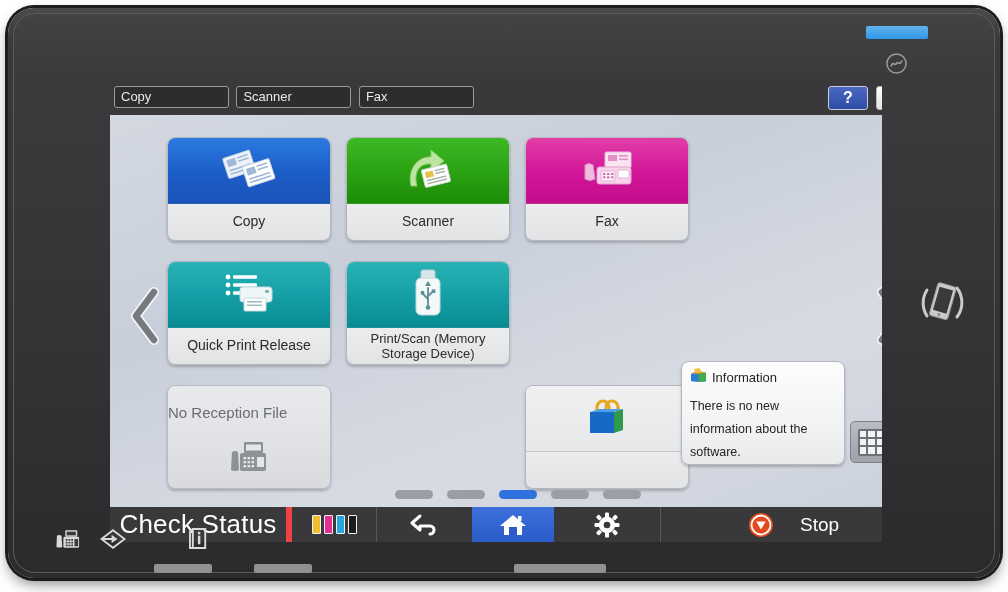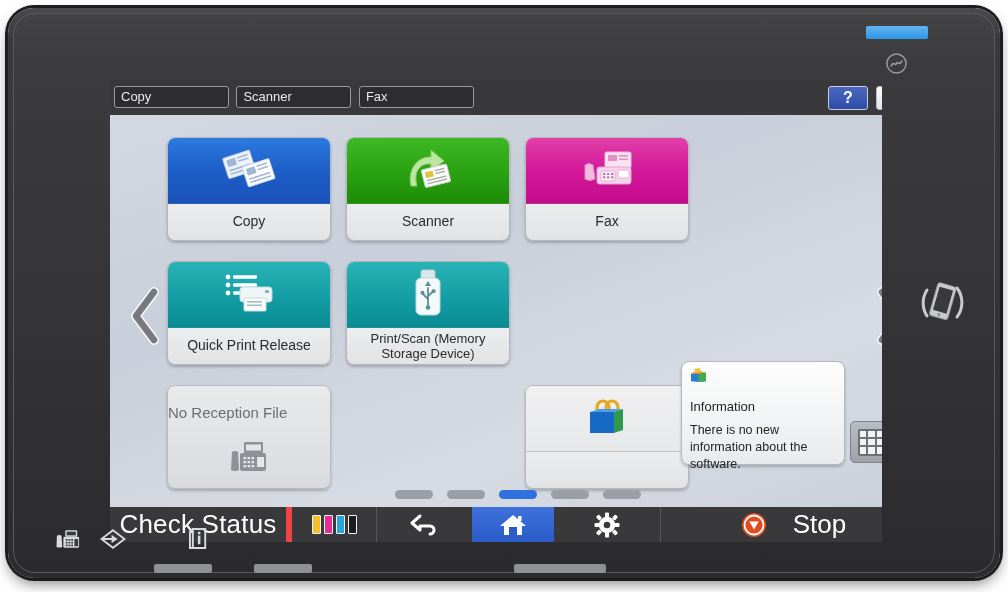--- a/index.html
+++ b/index.html
@@ -173,25 +173,25 @@
   
   #info-widget {
     position: absolute; left: 571px; top: 246px;
     width: 164px; height: 104px;
     border-radius: 8px;
     background: linear-gradient(180deg,#fdfdfd 0%,#f2f3f4 60%,#e9eaec 100%);
     border: 1px solid #b4b7bd;
     box-shadow: 0 2px 3px rgba(0,0,0,.22);
     padding: 6px 8px;
   }
-  #info-title-row { display: flex; gap: 12px; flex-direction: column; }
+  #info-title-row { display: flex; align-items: center; gap: 5px; }
   #info-title { font-size: 13px; color: #242426; }
   #info-body {
     margin-top: 8px;
-    font-size: 12.5px; line-height: 17px; color: #242426;
+    font-size: 12.5px; line-height: 23px; color: #242426;
   }
 
   
   #grid-btn {
     position: absolute; left: 740px; top: 306px;
     width: 43px; height: 42px;
     border-radius: 5px;
     background: linear-gradient(180deg,#b9bcc2,#9fa3a9);
     border: 1px solid #7e8187;
     display: flex; align-items: center; justify-content: center;
@@ -242,21 +242,21 @@
   #sb-home {
     width: 82px;
     background: linear-gradient(180deg,#3f71dd,#2a5bc8);
   }
   #sb-settings { width: 106px; }
   #sb-stop {
     flex: 1;
     border-left: 1px solid #58585a;
     gap: 26px;
   }
-  #sb-stop-label { font-size: 26px; }
+  #sb-stop-label { font-size: 19px; }
 
   
   #bezel-icons {
     position: absolute; left: 42px; bottom: 18px;
     display: flex; align-items: center; gap: 20px;
   }
   #bezel-info-icon { position: absolute; left: 175px; bottom: 18px; }
 
   
   #nfc-icon { position: absolute; right: 28px; top: 262px; }

